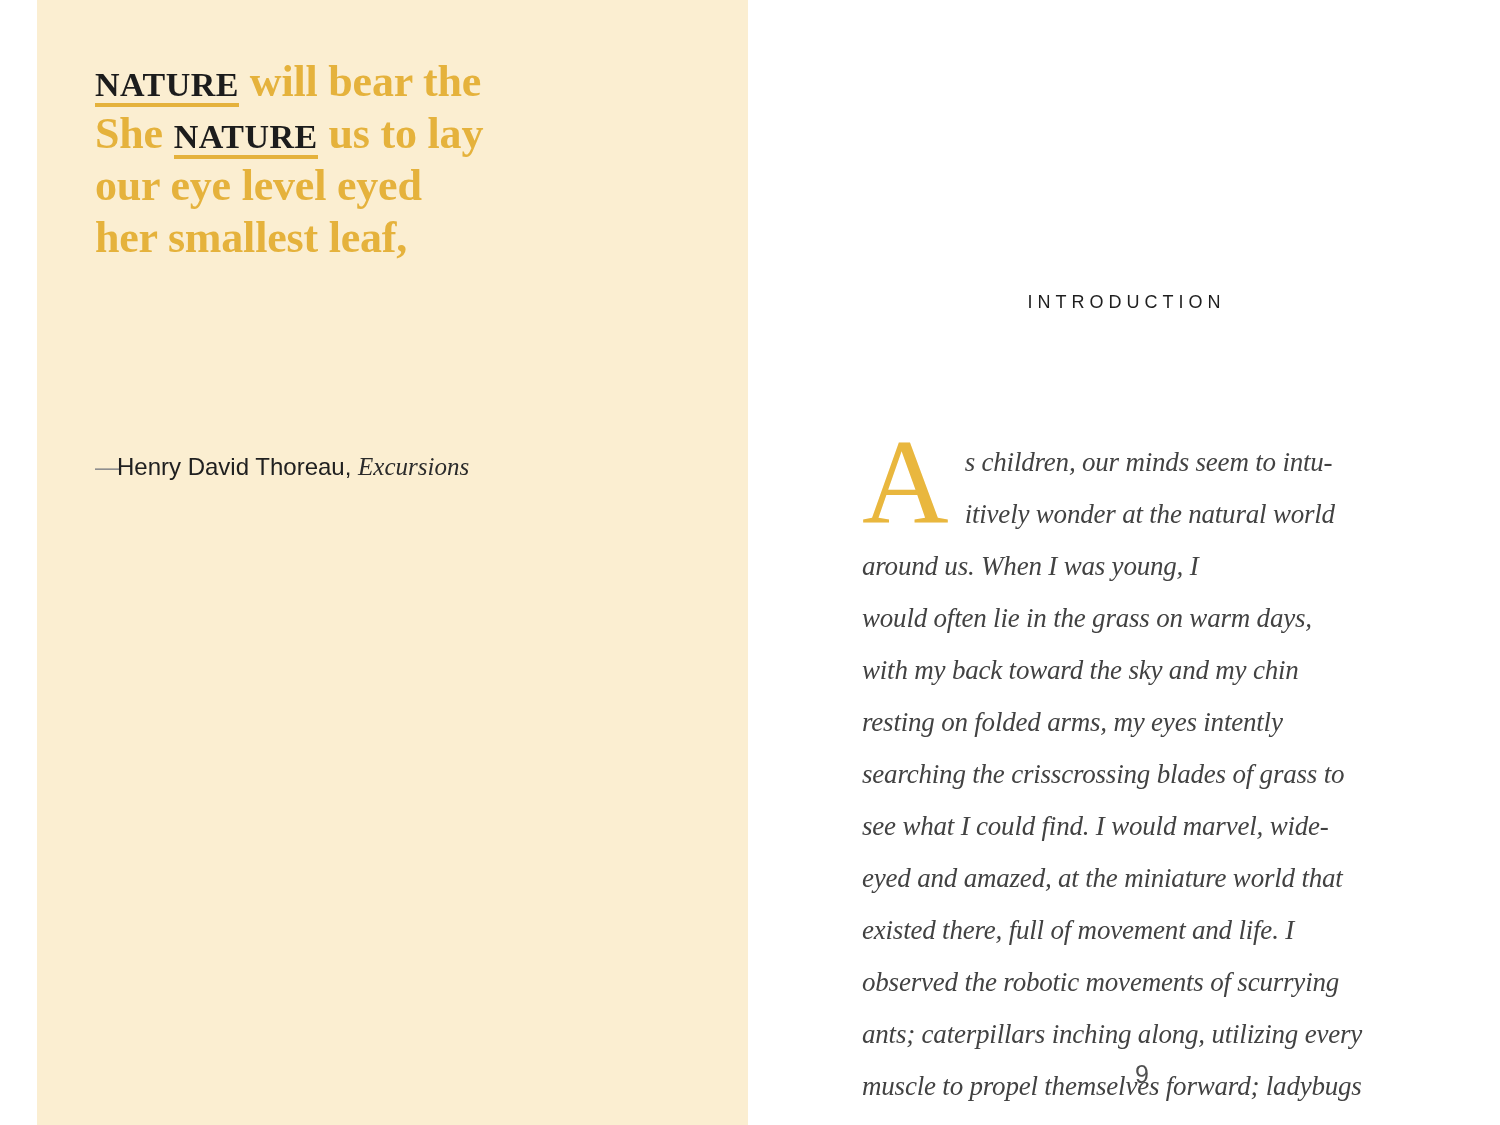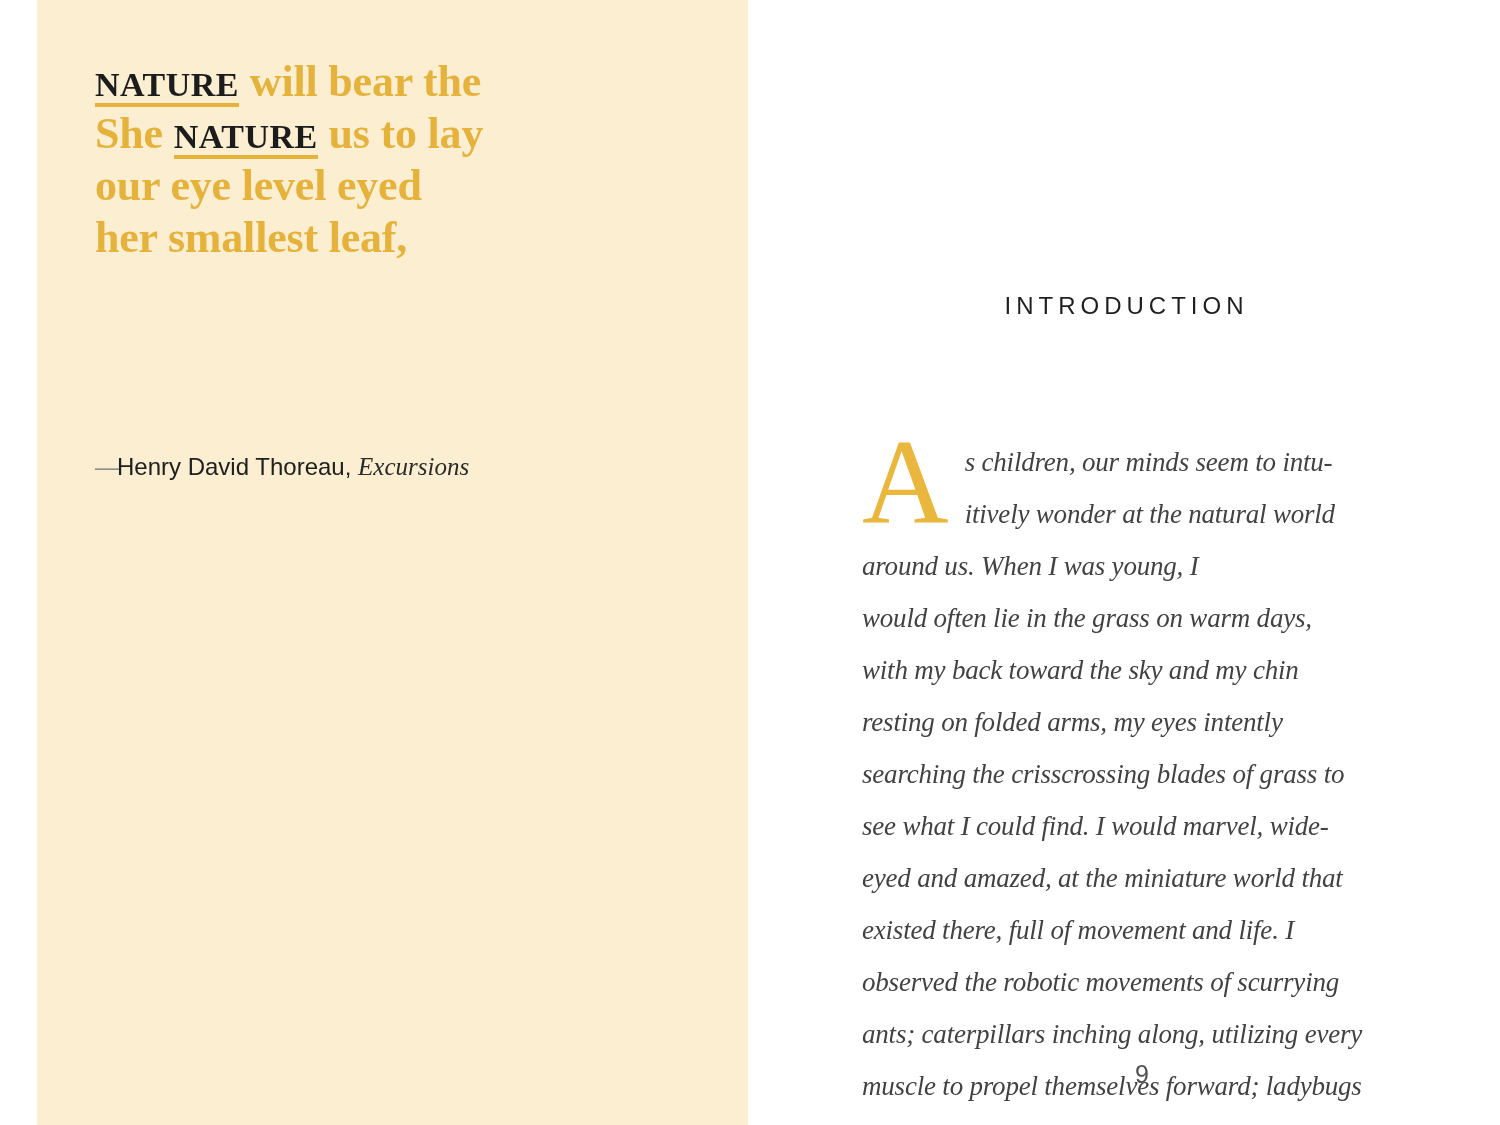--- a/index.html
+++ b/index.html
@@ -67,21 +67,21 @@
   
   .page-right{
     position:absolute;left:748px;top:0;
     width:752px;height:1125px;
     background:#ffffff;
   }
   .chapter-heading{
     position:absolute;top:292px;left:0;width:100%;
     text-align:center;
     font-family:"Liberation Sans","DejaVu Sans",sans-serif;
-    font-size:24px;font-weight:400;
+    font-size:18px;font-weight:400;
     letter-spacing:5px;padding-left:5px;
     color:var(--heading-ink);
   }
   .body-block{
     position:absolute;left:114px;top:436px;width:560px;
   }
   .dropcap{
     float:left;
     font-size:120px;line-height:94px;
     height:102px;

